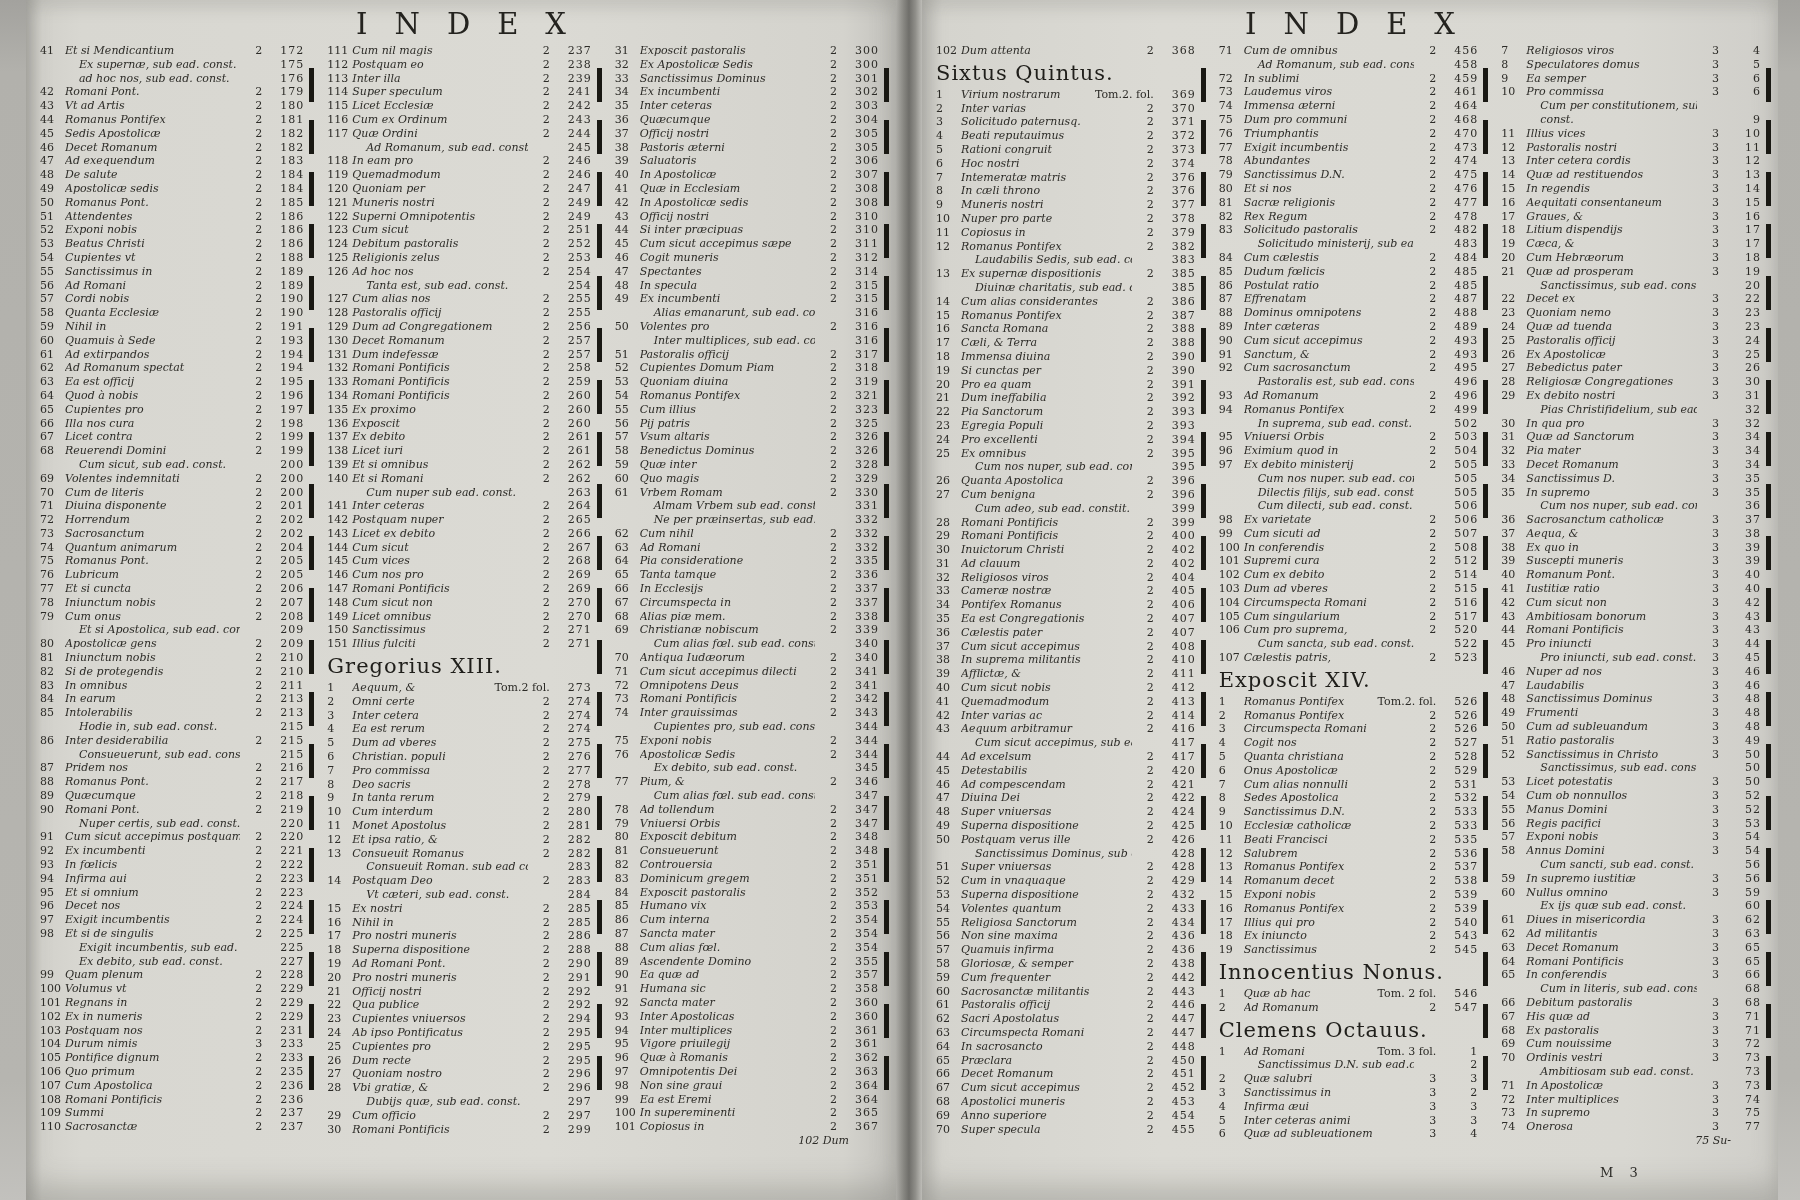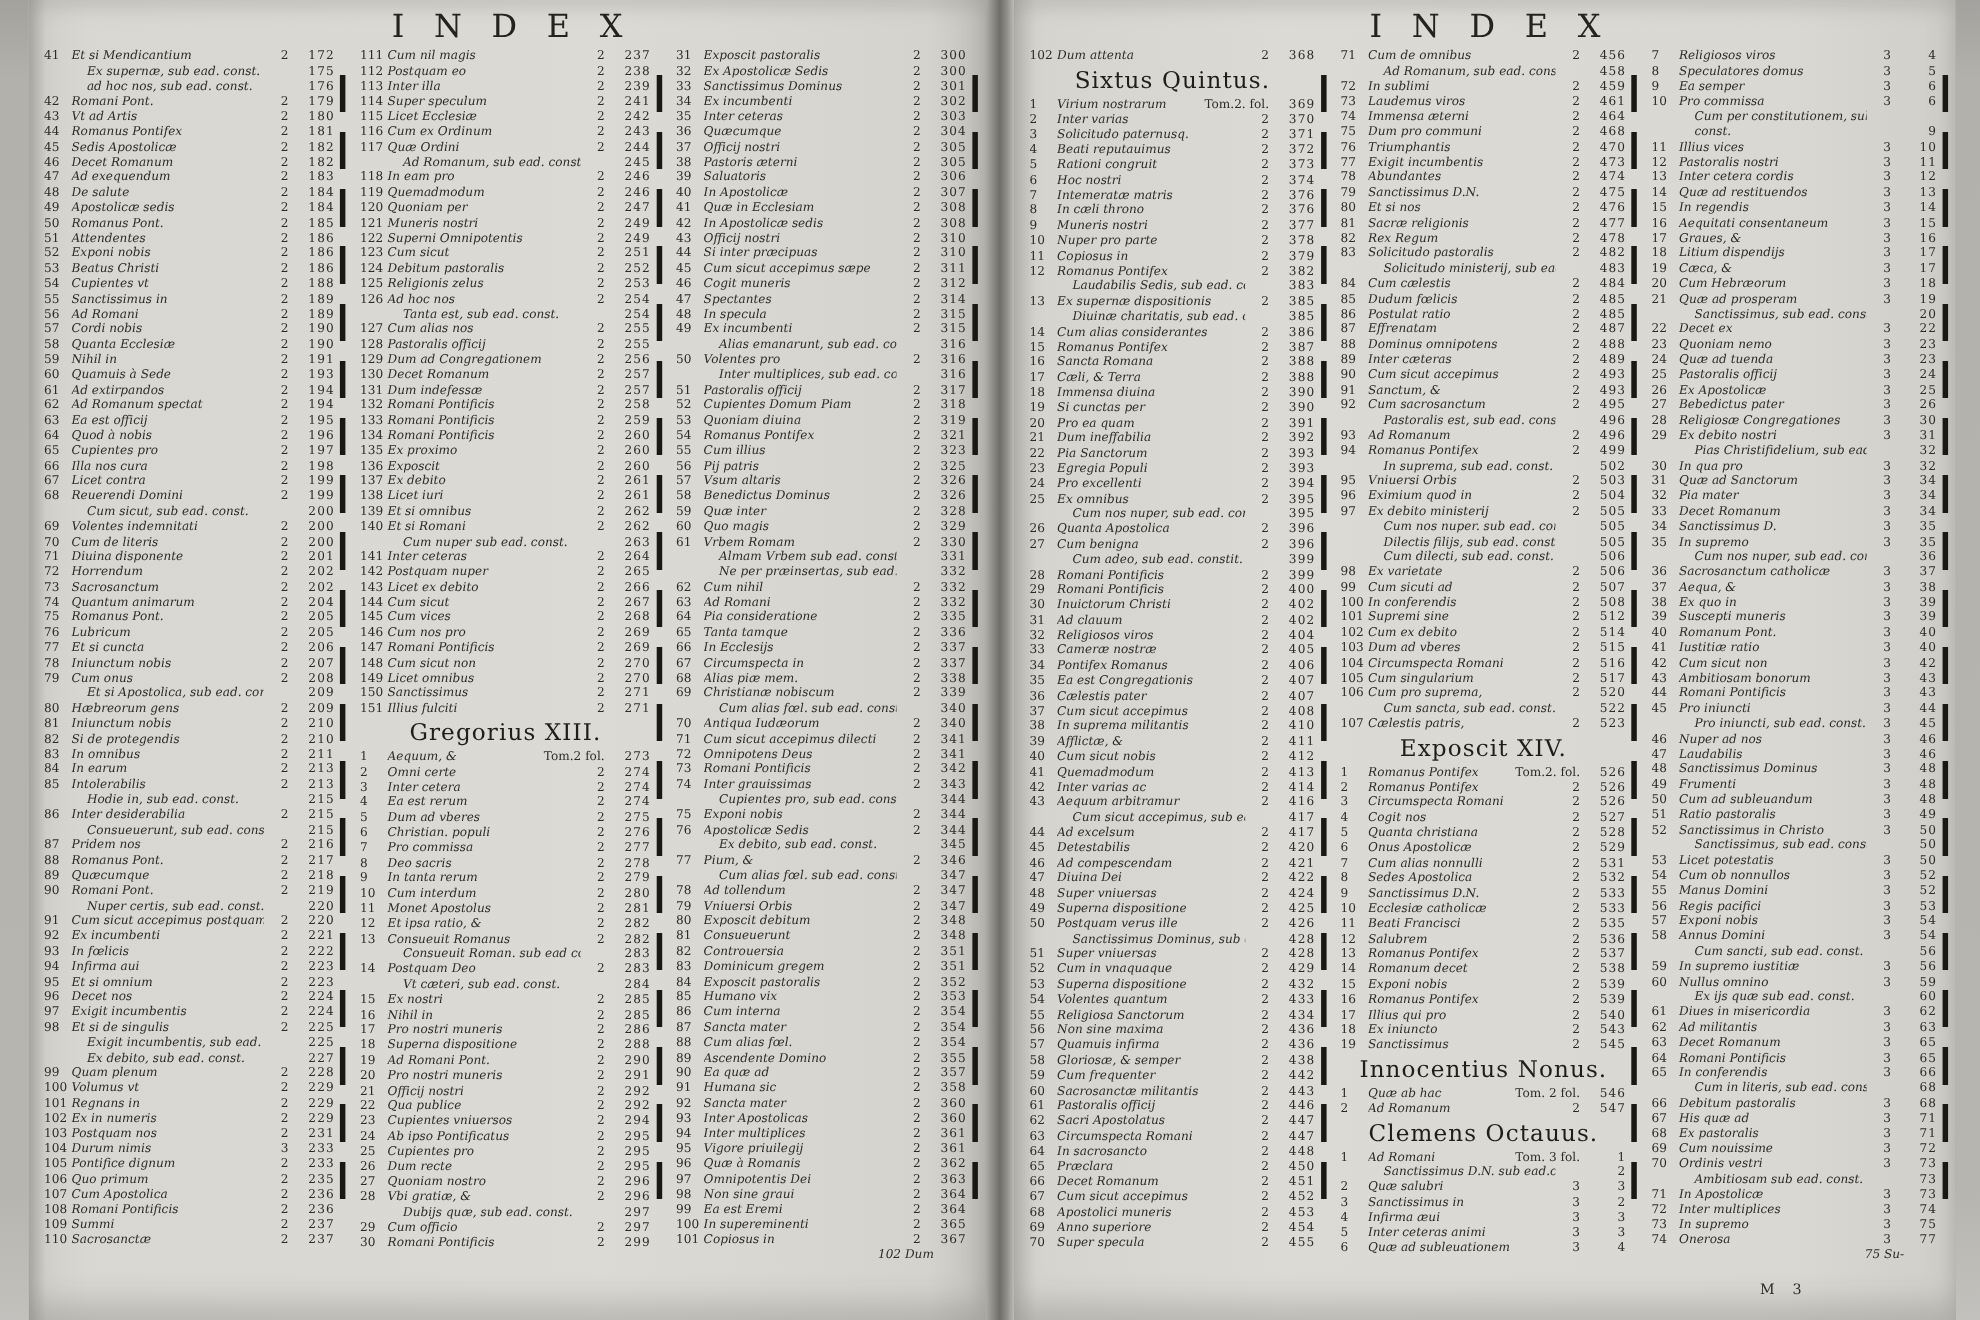--- a/index.html
+++ b/index.html
@@ -47,21 +47,21 @@
     display:flex;align-items:baseline;
     height:13.8px;line-height:13.8px;font-size:11px;
     white-space:nowrap;
   }
   .num{width:25px;flex:none;font-style:normal;}
   .title{flex:1;min-width:0;overflow:hidden;font-style:italic;}
   .cont .title{padding-left:14px;}
   .tome{flex:none;text-align:right;padding-right:12px;min-width:22px;}
   .folio{flex:none;width:30px;text-align:right;letter-spacing:1px;}
   .heading{
-    height:30px;line-height:31px;text-align:center;
+    height:30px;line-height:31px;
     font-size:21px;letter-spacing:1px;color:#1f1e1a;
   }
   .sigrow{position:relative;height:14px;line-height:14px;font-size:11px;}
   .sig{position:absolute;left:38%;font-size:13px;letter-spacing:6px;margin-top:32px;}
   .cwspan{position:absolute;right:30px;font-style:italic;}
 </style>
 </head>
 <body>
 
 <div class="scan">
@@ -323,21 +323,21 @@
             <span class="folio">208</span>
           </div>
           <div class="row cont">
             <span class="num"></span>
             <span class="title">Et si Apostolica, sub ead. const.</span>
             <span class="tome"></span>
             <span class="folio">209</span>
           </div>
           <div class="row">
             <span class="num">80</span>
-            <span class="title">Hæbreorum gens</span>
+            <span class="title">Apostolicæ gens</span>
             <span class="tome">2</span>
             <span class="folio">209</span>
           </div>
           <div class="row">
             <span class="num">81</span>
             <span class="title">Iniunctum nobis</span>
             <span class="tome">2</span>
             <span class="folio">210</span>
           </div>
           <div class="row">
@@ -2181,21 +2181,21 @@
             <span class="folio">507</span>
           </div>
           <div class="row">
             <span class="num">100</span>
             <span class="title">In conferendis</span>
             <span class="tome">2</span>
             <span class="folio">508</span>
           </div>
           <div class="row">
             <span class="num">101</span>
-            <span class="title">Supremi sine</span>
+            <span class="title">Supremi cura</span>
             <span class="tome">2</span>
             <span class="folio">512</span>
           </div>
           <div class="row">
             <span class="num">102</span>
             <span class="title">Cum ex debito</span>
             <span class="tome">2</span>
             <span class="folio">514</span>
           </div>
           <div class="row">

